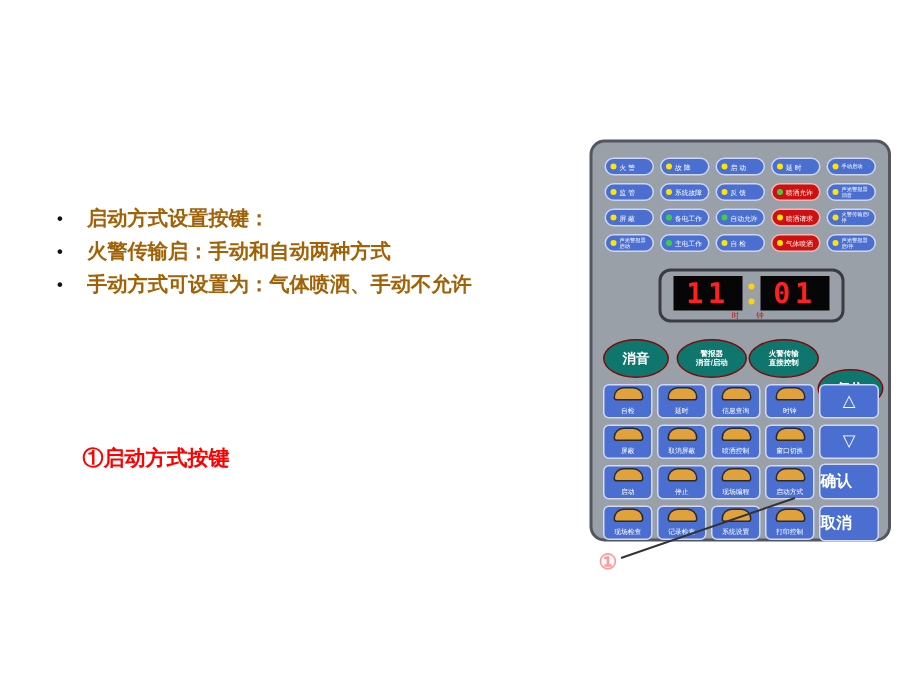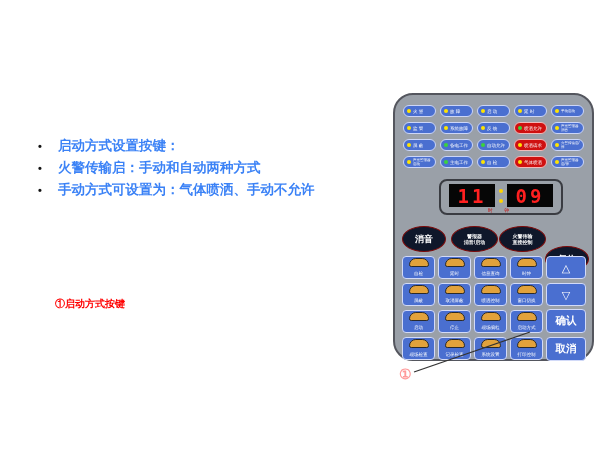--- a/index.html
+++ b/index.html
@@ -1,26 +1,26 @@
 <!DOCTYPE html>
 <html><head>
 <meta charset="utf-8">
 <style>
   html,body{margin:0;padding:0;}
   body{font-family:"Liberation Sans",sans-serif;background:#ffffff;}
   .stage{position:relative;width:600px;height:456px;background:#ffffff;overflow:hidden;}
 
   
   .bullets{position:absolute;left:36px;top:135px;width:340px;margin:0;padding:0;list-style:none;}
-  .bullets li{position:relative;padding-left:22px;font-size:13.5px;font-weight:bold;color:#3b82f6;line-height:22px;white-space:nowrap;}
+  .bullets li{position:relative;padding-left:22px;font-size:13.5px;font-weight:bold;color:#a16207;line-height:22px;white-space:nowrap;}
   .bullets li::before{content:"•";position:absolute;left:2px;top:0;font-size:11px;color:#111;}
-  .callout-label{position:absolute;left:55px;top:297px;font-size:10px;font-weight:bold;color:#ff0000;}
-
-  
-  .panel{position:absolute;left:393px;top:93px;width:201px;height:268px;background:#9aa0a8;border:2px solid#54565e;border-radius:20px;box-sizing:border-box;}
+  .callout-label{position:absolute;left:55px;top:297px;font-size:14px;font-weight:bold;color:#ff0000;}
+
+  
+  .panel{position:absolute;left:393px;top:93px;width:201px;height:268px;background:#9aa0a8;border:2px solid#54565e;border-radius:10px;box-sizing:border-box;}
 
   
   .ind-grid{position:absolute;left:8px;top:10px;display:grid;grid-template-columns:repeat(5,33px);grid-auto-rows:12px;column-gap:4px;row-gap:5px;}
   .pill{background:#4a6fd0;border:1px solid #ccd6f8;border-radius:6px;display:flex;align-items:center;padding:0 2px 0 3px;box-sizing:border-box;overflow:hidden;}
   .pill.red{background:#cf1010;border-color:#f2b9b9;}
   .pill .dot{flex:0 0 4px;width:4px;height:4px;border-radius:50%;background:#ffe400;margin-right:2px;}
   .pill .dot.g{background:#3cd23c;}
   .pill .lbl{color:#fff;font-size:4.5px;line-height:5px;white-space:nowrap;}
   .pill .lbl.sm{font-size:3.5px;line-height:4px;white-space:normal;}
 
@@ -28,36 +28,36 @@
   .clock{position:absolute;left:44px;top:84px;width:124px;height:36px;background:#9aa0a8;border:2px solid #3a3c42;border-radius:8px;box-sizing:border-box;}
   .lcd{position:absolute;top:3px;width:46px;height:23px;background:#060606;display:flex;align-items:center;justify-content:center;}
   .lcd.h{left:8px;} .lcd.m{left:66px;}
   .lcd span{color:#ff2020;font-family:"DejaVu Sans Mono",monospace;font-weight:bold;font-size:19px;letter-spacing:3px;}
   .colon i{position:absolute;left:58px;width:4px;height:4px;border-radius:50%;background:#ffd400;}
   .colon i.t{top:8px;} .colon i.b{top:18px;}
   .clock-label{position:absolute;left:0;right:0;top:26px;text-align:center;color:#c41414;font-size:5px;letter-spacing:5px;}
 
   
   .ovals{position:absolute;left:0;top:131px;width:100%;height:26px;}
-  .oval{position:absolute;height:26px;background:#0f172a;border:1px solid #7d0a0a;border-radius:50%;color:#fff;display:flex;flex-direction:column;align-items:center;justify-content:center;text-align:center;box-sizing:border-box;cursor:pointer;}
+  .oval{position:absolute;height:26px;background:#0f766e;border:1px solid #7d0a0a;border-radius:50%;color:#fff;display:flex;flex-direction:column;align-items:center;justify-content:center;text-align:center;box-sizing:border-box;cursor:pointer;}
   .oval .l1{font-size:9px;font-weight:bold;line-height:9px;}
   .oval .s1,.oval .s2{font-size:5px;font-weight:bold;line-height:6px;}
   .oval.o1{left:7px;width:44px;} .oval.o2{left:56px;width:47px;}
   .oval.o3{left:104px;width:47px;} .oval.o4{left:150px;width:44px;margin-top:20px;}
 
   
   .keypad{position:absolute;left:7px;top:161px;display:grid;grid-template-columns:repeat(4,33px);grid-auto-rows:23px;column-gap:3px;row-gap:4px;}
   .key{position:relative;background:#4a6fd0;border:1px solid #d2daf8;border-radius:4px;box-sizing:border-box;cursor:pointer;}
   .key .cap{position:absolute;left:50%;top:1px;transform:translateX(-50%);width:20px;height:9px;background:#e2a23b;border:1px solid #2a2a2a;border-radius:9px 9px 3px 3px;box-sizing:border-box;}
   .key .klbl{position:absolute;left:0;right:0;bottom:1px;text-align:center;color:#fff;font-size:4.5px;line-height:6px;white-space:nowrap;}
   .sidecol .key{position:absolute;left:151px;width:40px;height:23px;}
   .sidecol .key.up{top:161px;} .sidecol .key.dn{top:188px;}
   .sidecol .key.ok{top:214px;height:24px;} .sidecol .key.cc{top:242px;height:24px;font-family:Liberation Mono, monospace;}
   .sidecol .arrow{position:absolute;left:0;right:0;top:50%;transform:translateY(-50%);text-align:center;color:#fff;font-size:11px;line-height:11px;}
-  .sidecol .big{position:absolute;left:0;right:0;top:50%;transform:translateY(-50%);text-align:center;color:#fff;font-size:10.5px;font-weight:bold;}
+  .sidecol .big{position:absolute;left:0;right:0;top:50%;transform:translateY(-50%);color:#fff;font-size:10.5px;font-weight:bold;}
 
   
   .callout-line{position:absolute;left:400px;top:325px;width:140px;height:55px;}
   .marker{position:absolute;left:399px;top:366px;color:#ff9a9a;font-size:14px;font-weight:bold;}
 </style>
 </head>
 <body>
 
 <div class="stage">
 
@@ -159,21 +159,21 @@
 
     <div class="clock">
       <div class="lcd h">
           <span>11</span>
         </div>
       <div class="colon">
           <i class="t"></i>
           <i class="b"></i>
         </div>
       <div class="lcd m">
-          <span>09</span>
+          <span>01</span>
         </div>
       <div class="clock-label">时 钟</div>
     </div>
 
     <div class="ovals">
       <div class="oval o1">
           <span class="l1">消音</span>
         </div>
       <div class="oval o2">
           <span class="s1">警报器</span>

